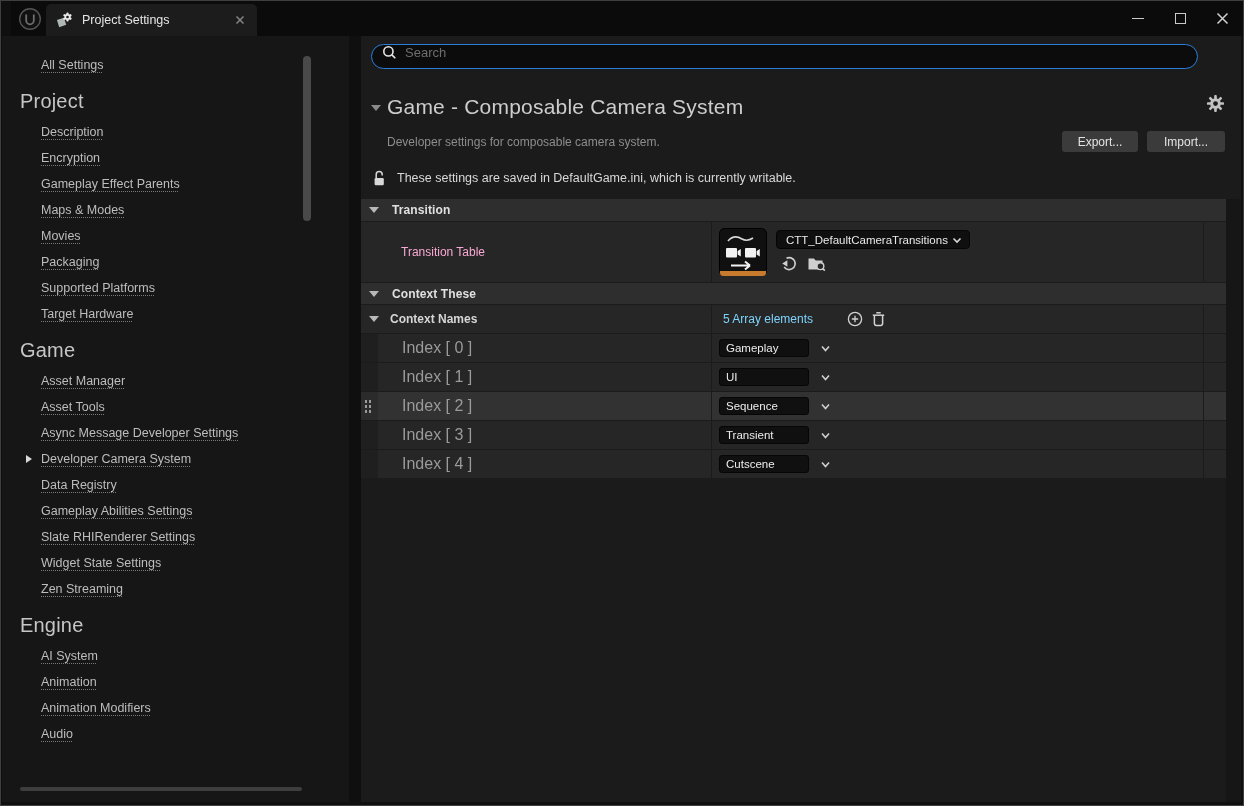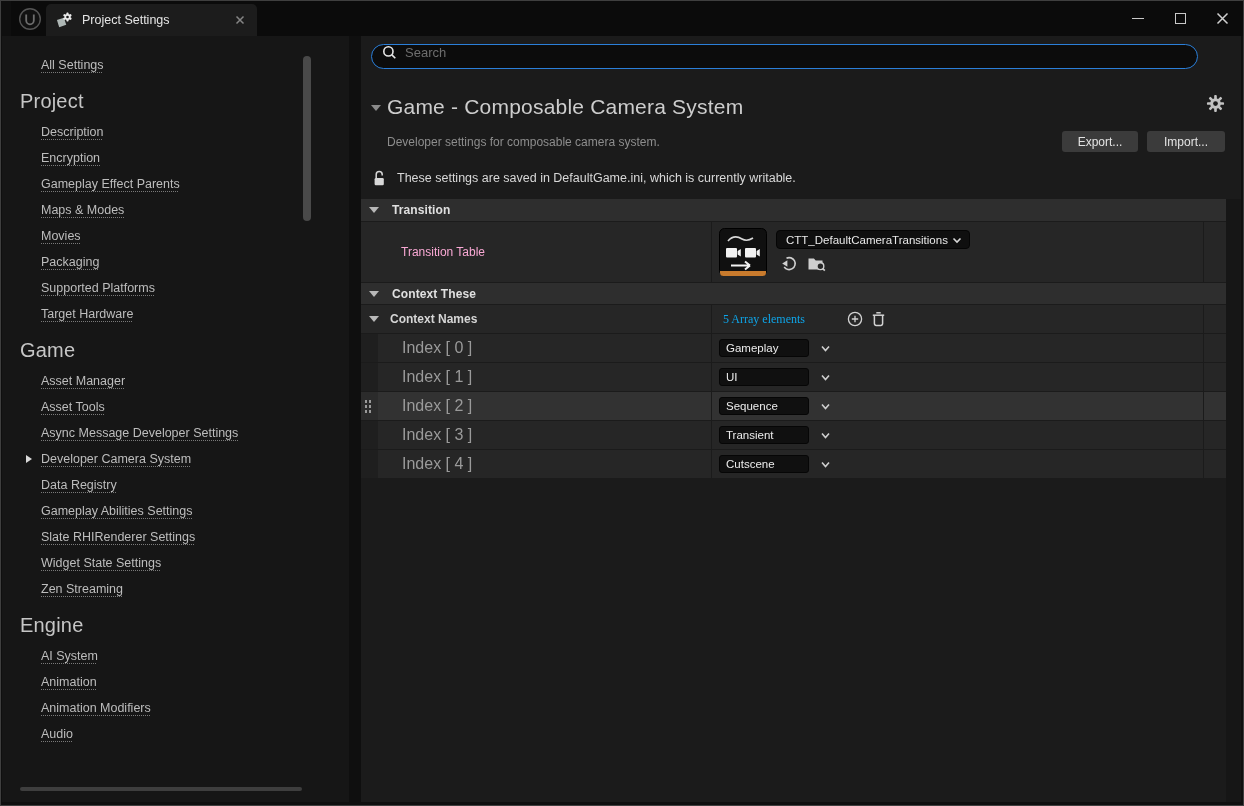--- a/index.html
+++ b/index.html
@@ -83,21 +83,21 @@
   .thumb { position:absolute; left:358px; top:6px; width:48px; height:48px; cursor:pointer; }
   .asset-dd { position:absolute; left:415px; top:8px; width:194px; height:19px; background:#0f0f0f;
     border:1px solid #050505; border-radius:4px; display:flex; align-items:center; padding:0 6px 0 9px; cursor:pointer; }
   .asset-dd-label { flex:1; font-size:11.5px; color:#e8e8e8; white-space:nowrap; }
   .asset-actions { position:absolute; left:420px; top:33px; display:flex; gap:9px; align-items:center; }
 
   .array-row { display:flex; align-items:center; }
   .arr-tri { width:0; height:0; border-left:5px solid transparent; border-right:5px solid transparent;
     border-top:6px solid #b8b8b8; margin:0 11px 0 8px; }
   .arr-label { font-size:12px; font-weight:700; color:#d6d6d6; }
-  .arr-count { position:absolute; left:362px; font-size:12px; color:#0ea5e9;font-family:Liberation Serif, serif; }
+  .arr-count { position:absolute; left:362px; font-size:12px; color:#7dd3fc; }
   .arr-add { position:absolute; left:486px; top:6px; width:16px; height:16px; cursor:pointer; }
   .arr-del { position:absolute; left:510px; top:6px; width:15px; height:16px; cursor:pointer; }
 
   .idx-row { background:#262626; }
   .idx-row .gutter { position:absolute; left:0; top:0; bottom:0; width:17px; background:#1f1f1f; }
   .idx-row.hovered { background:#323232; }
   .idx-row.hovered .gutter { background:#2b2b2b; }
   .idx-label { position:absolute; left:41px; top:50%; transform:translateY(-50%); font-size:16px; color:#9a9a9a; }
   .idx-input { position:absolute; left:358px; top:5px; width:90px; height:18px; background:#101010;
     border:1px solid #060606; border-radius:3px; color:#ececec; font-size:11.5px; font-family:inherit;

